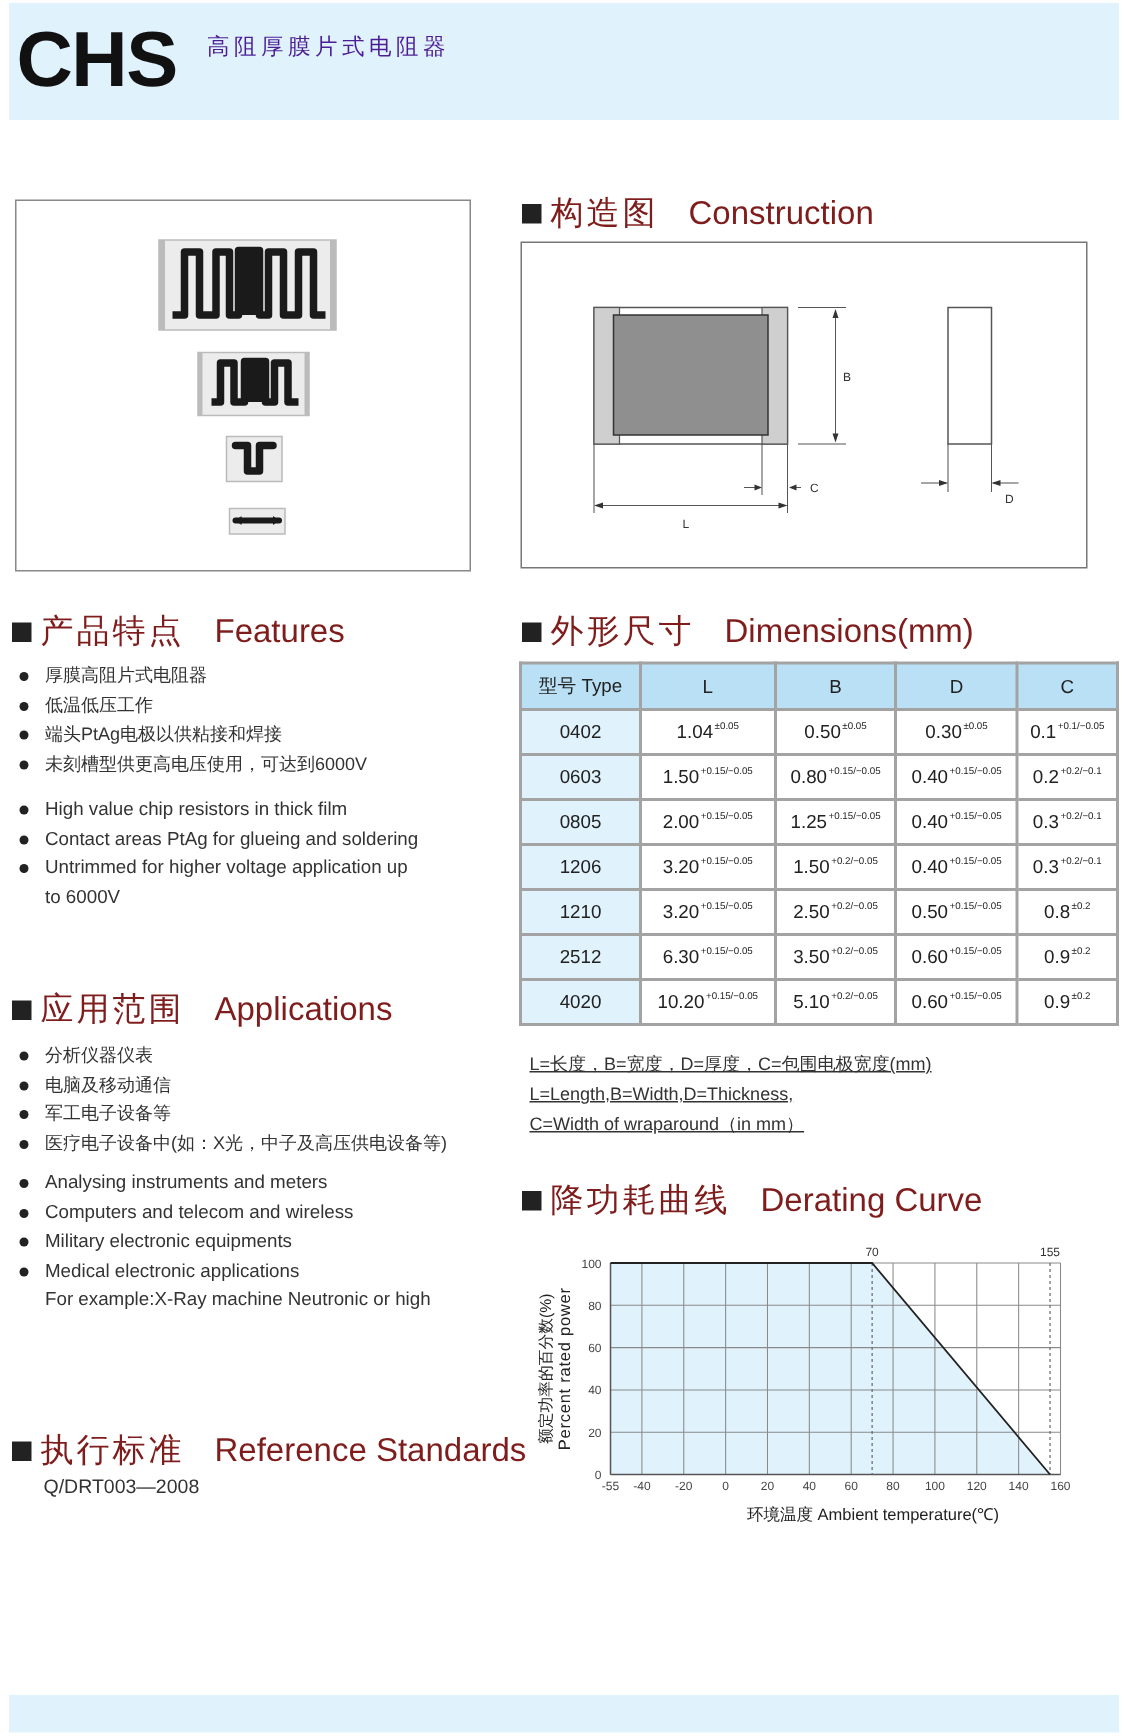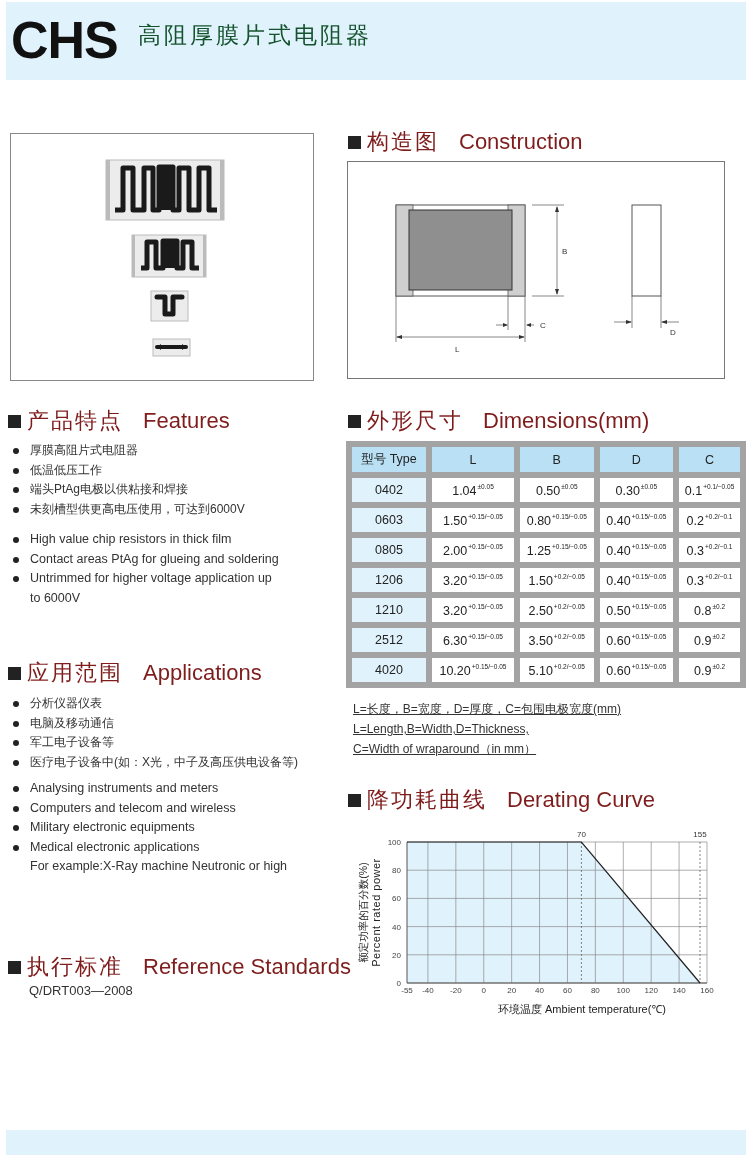--- a/index.html
+++ b/index.html
@@ -1,21 +1,21 @@
 <!DOCTYPE html>
 <html><head>
 <meta charset="utf-8">
 <style>
   * { box-sizing: border-box; margin: 0; padding: 0; }
   html, body { width: 750px; height: 1157px; background: #ffffff; overflow: hidden; }
   body { position: relative; font-family: "Liberation Sans", "DejaVu Sans", sans-serif; color: #222; }
 
   .banner { position: absolute; left: 6px; top: 2px; width: 740px; height: 78px; background: #e0f2fc; }
   .banner .code { position: absolute; left: 5px; top: 12px; font-size: 52px; font-weight: bold; letter-spacing: -1px; color: #111; line-height: 1; }
-  .banner .cn { position: absolute; left: 132px; top: 22px; font-size: 23px; color: #14532d; letter-spacing: 3px; line-height: 1; }
+  .banner .cn { position: absolute; left: 132px; top: 22px; font-size: 15px; color: #4c1d95; letter-spacing: 3px; line-height: 1; }
   .banner .en { position: absolute; left: 132px; top: 47px; font-size: 18px; color: #222; line-height: 1; }
 
   .footer-bar { position: absolute; left: 6px; top: 1130px; width: 740px; height: 25px; background: #e0f2fc; }
 
   .photo-box { position: absolute; left: 10px; top: 133px; width: 304px; height: 248px; border: 1px solid #888; background: #fff; }
 
   .section-title { position: absolute; font-size: 22px; color: #7f1d1d; white-space: nowrap; line-height: 1; }
   .section-title .sq { display: inline-block; width: 13px; height: 13px; background: #222; margin-right: 6px; vertical-align: 0px; }
   .section-title .cn { letter-spacing: 2px; margin-right: 20px; }
 
@@ -23,21 +23,21 @@
   .bullets li { position: relative; padding-left: 20px; line-height: 19.5px; }
   .bullets li::before { content: ""; position: absolute; left: 3px; top: 7px; width: 6px; height: 6px; border-radius: 50%; background: #222; }
   .bullets li.cont::before { display: none; }
   .bullets.cn-list li { font-size: 12px; }
 
   .std-value { position: absolute; left: 29px; top: 983px; font-size: 13px; color: #333; }
 
   .construct-box { position: absolute; left: 347px; top: 161px; width: 378px; height: 218px; border: 1px solid #777; background: #fff; }
 
   table.dims { position: absolute; left: 346px; top: 441px; width: 400px; border-collapse: collapse; font-size: 12.5px; color: #222; }
-  table.dims th, table.dims td { border: 6px solid #a3a3a3; text-align: center; height: 30px; padding: 0; white-space: nowrap; }
+  table.dims th, table.dims td { border: 2px solid #a3a3a3; text-align: center; height: 30px; padding: 0; white-space: nowrap; }
   table.dims th { background: #b9e0f5; font-weight: normal; height: 31px; font-size: 12.5px; }
   table.dims td.type { background: #e0f2fc; }
   table.dims td.val { background: #fff; }
   table.dims sup { font-size: 6.5px; vertical-align: 6px; margin-left: 1px; }
   table.dims col.c0 { width: 80px; }
 
   .notes { position: absolute; left: 353px; top: 699px; font-size: 12px; color: #333; line-height: 20px; text-decoration: underline; }
 
   .chart { position: absolute; left: 345px; top: 820px; }
 </style>

